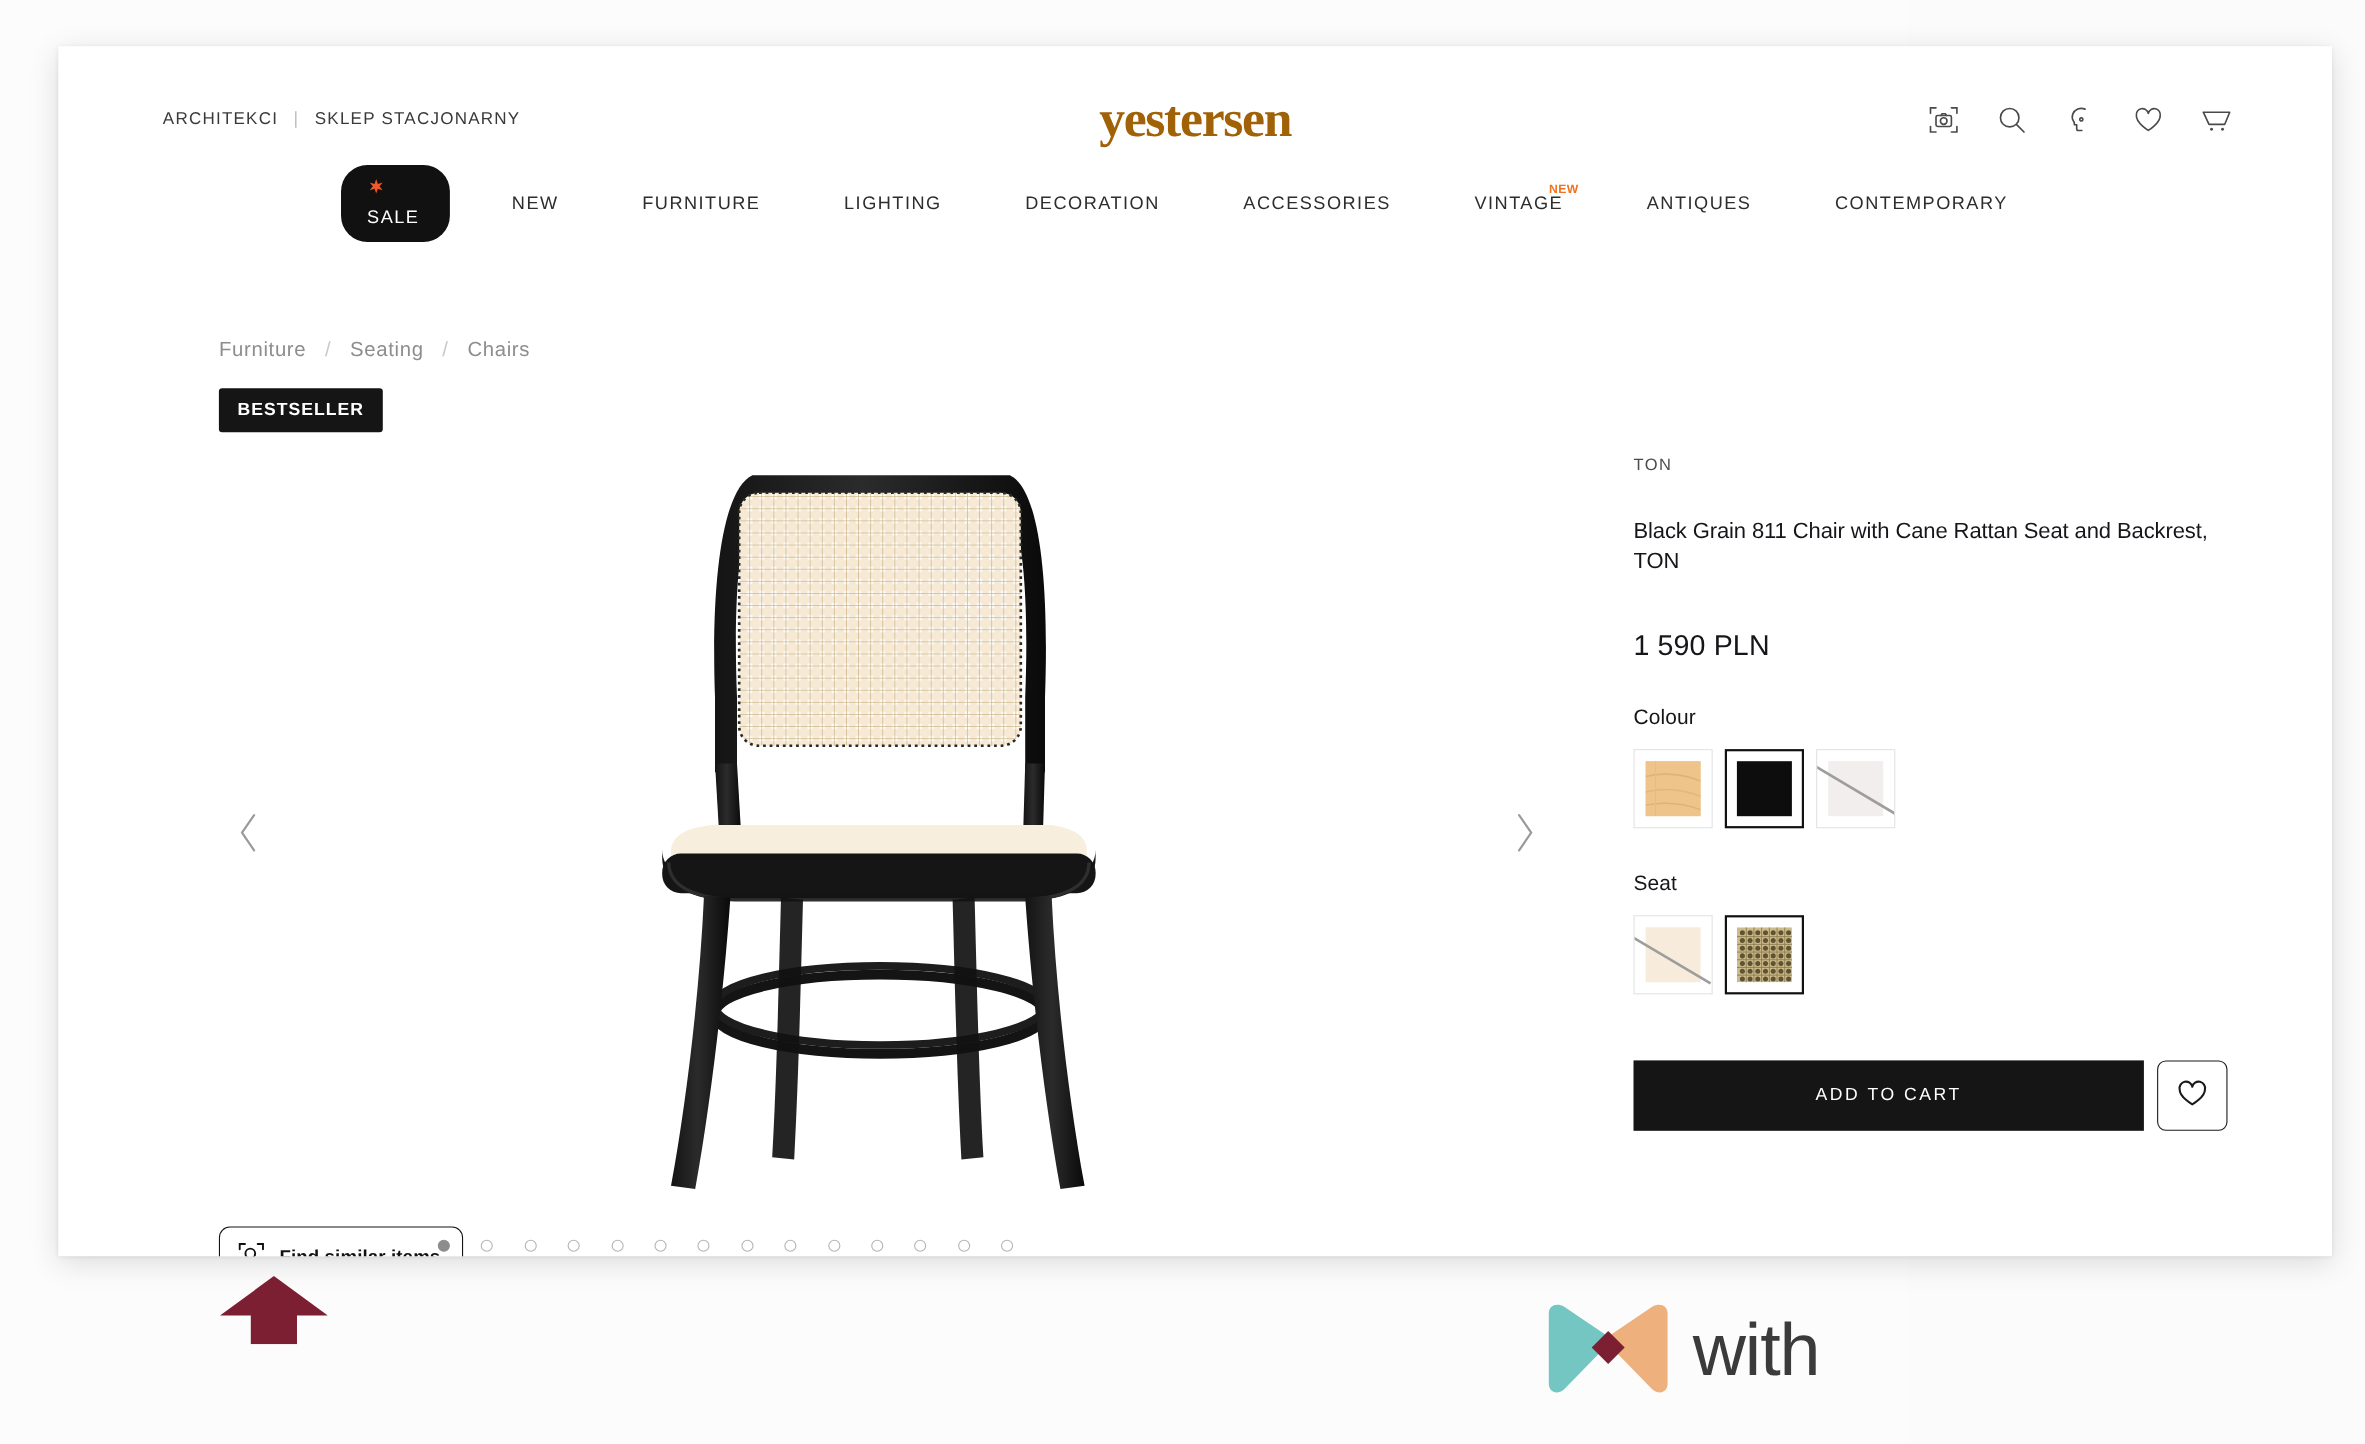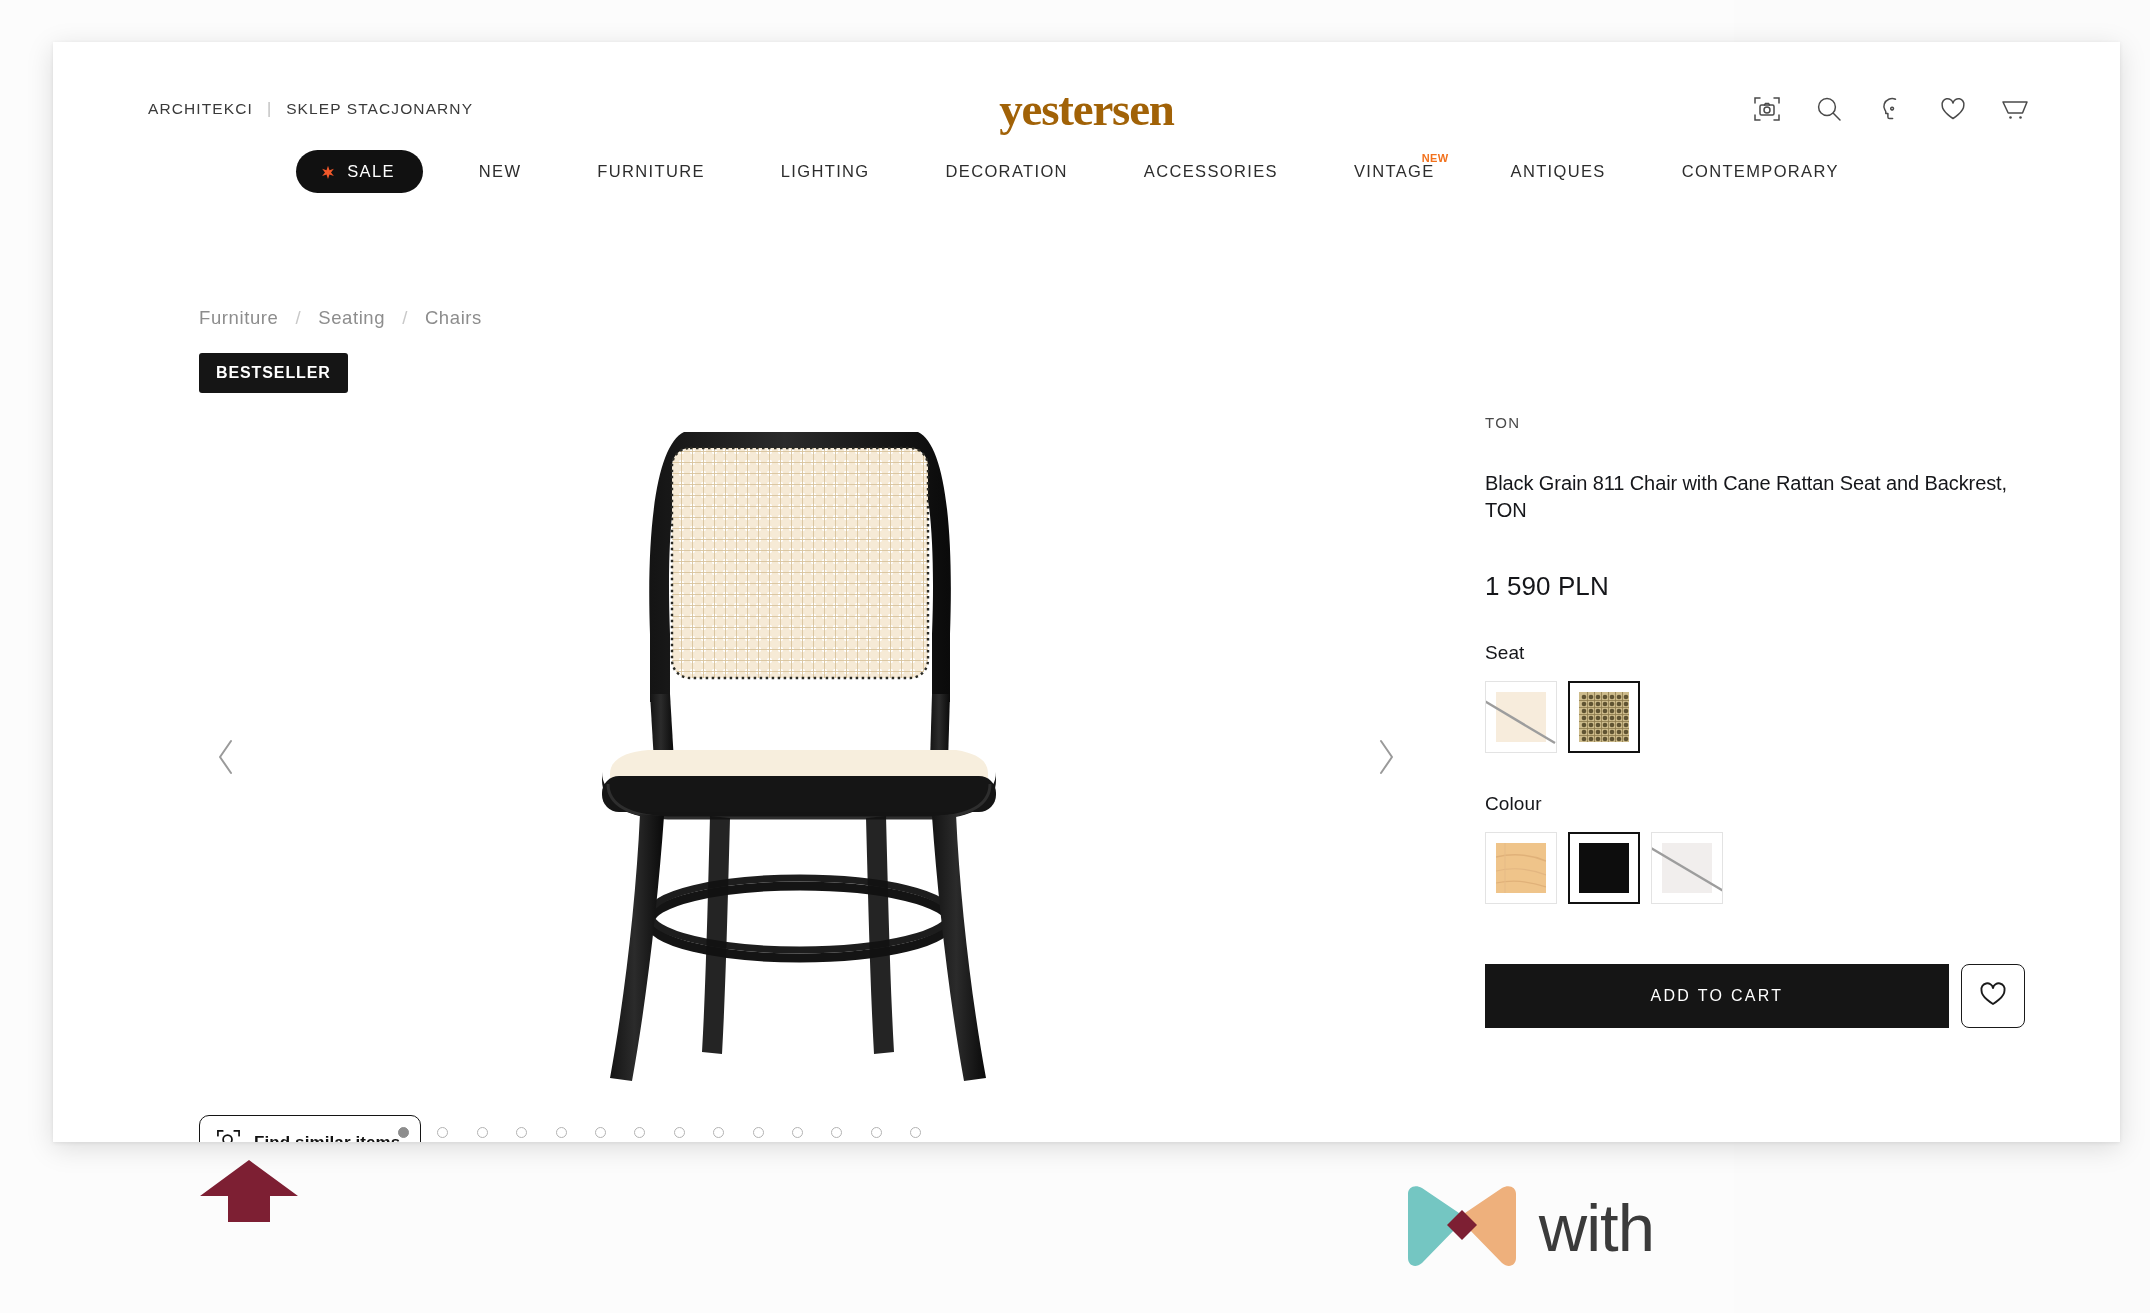--- a/index.html
+++ b/index.html
@@ -55,23 +55,23 @@
     gap: 0; padding-top: 8px;
   }
   .nav-item {
     position: relative;
     font-size: 16.5px; letter-spacing: 1.35px; color: #2d2d2d;
     padding: 0 38px; cursor: pointer; white-space: nowrap;
   }
   .nav-sale {
     background: #111111; color: #ffffff;
     border-radius: 24px; padding: 12px 28px 12px 24px;
-    display: inline-flex; align-items: flex-end; gap: 11px;
+    display: inline-flex; align-items: flex-start; gap: 11px;
     margin-right: 18px; margin-left: 0;
-    font-size: 16.5px; letter-spacing: 1.35px;
+    font-size: 16.5px; letter-spacing: 1.35px; flex-direction: column;
   }
   .sale-star { width: 16px; height: 16px; display: inline-block; }
   .nav-badge {
     position: absolute; top: -10px; right: 24px;
     font-size: 11px; letter-spacing: 0.4px; color: #f2711c; font-weight: 600;
   }
 
   
   .breadcrumb {
     position: absolute; left: 146px; top: 265px;
@@ -328,20 +328,49 @@
         <span class="dot"></span>
         <span class="dot"></span>
         <span class="dot"></span>
         <span class="dot"></span>
       </div>
 
     <div class="panel">
       <div class="p-brand">TON</div>
       <h1 class="p-title">Black Grain 811 Chair with Cane Rattan Seat and Backrest, TON</h1>
       <div class="p-price">1 590 PLN</div>
+
+      <div class="opt-group">
+        <div class="opt-label">Colour</div>
+        <div class="swatches">
+
+          <div class="swatch">
+            <div class="sw-inner" style="background:#efc48a">
+              <svg width="50" height="50" viewBox="0 0 50 50" style="display:block">
+                <rect width="50" height="50" fill="#efc48a"></rect>
+                <path d="M0 14 Q25 8 50 18" stroke="#e0b179" stroke-width="1.4" fill="none"></path>
+                <path d="M0 28 Q25 22 50 32" stroke="#e3b681" stroke-width="1.2" fill="none"></path>
+                <path d="M0 40 Q25 35 50 44" stroke="#e0b179" stroke-width="1.2" fill="none"></path>
+                <path d="M9 0 L9 50" stroke="#e6bb86" stroke-width="1" fill="none"></path>
+              </svg>
+            </div>
+          </div>
+
+          <div class="swatch selected">
+            <div class="sw-inner" style="background:#0d0d0d"></div>
+          </div>
+
+          <div class="swatch">
+            <div class="sw-inner" style="background:#f1eeed"></div>
+            <svg class="sw-strike" viewBox="0 0 94 94">
+              <line x1="10" y1="26" x2="84" y2="70" stroke="#9d9d9d" stroke-width="2.4"></line>
+            </svg>
+          </div>
+        </div>
+      </div>
 
       <div class="opt-group">
         <div class="opt-label">Seat</div>
         <div class="swatches">
 
           <div class="swatch">
             <div class="sw-inner" style="background:#f7ecdc"></div>
             <svg class="sw-strike" viewBox="0 0 94 94">
               <line x1="6" y1="28" x2="80" y2="72" stroke="#9d9d9d" stroke-width="2.4"></line>
             </svg>
@@ -405,49 +434,20 @@
                 <g stroke="#8b7a4d" stroke-width="0.8">
                   <path d="M0 8.5h50M0 15.5h50M0 22.5h50M0 29.5h50M0 36.5h50M0 43.5h50"></path>
                   <path d="M8.5 0v50M15.5 0v50M22.5 0v50M29.5 0v50M36.5 0v50M43.5 0v50"></path>
                 </g>
               </svg>
             </div>
           </div>
         </div>
       </div>
 
-      <div class="opt-group">
-        <div class="opt-label">Colour</div>
-        <div class="swatches">
-
-          <div class="swatch">
-            <div class="sw-inner" style="background:#efc48a">
-              <svg width="50" height="50" viewBox="0 0 50 50" style="display:block">
-                <rect width="50" height="50" fill="#efc48a"></rect>
-                <path d="M0 14 Q25 8 50 18" stroke="#e0b179" stroke-width="1.4" fill="none"></path>
-                <path d="M0 28 Q25 22 50 32" stroke="#e3b681" stroke-width="1.2" fill="none"></path>
-                <path d="M0 40 Q25 35 50 44" stroke="#e0b179" stroke-width="1.2" fill="none"></path>
-                <path d="M9 0 L9 50" stroke="#e6bb86" stroke-width="1" fill="none"></path>
-              </svg>
-            </div>
-          </div>
-
-          <div class="swatch selected">
-            <div class="sw-inner" style="background:#0d0d0d"></div>
-          </div>
-
-          <div class="swatch">
-            <div class="sw-inner" style="background:#f1eeed"></div>
-            <svg class="sw-strike" viewBox="0 0 94 94">
-              <line x1="10" y1="26" x2="84" y2="70" stroke="#9d9d9d" stroke-width="2.4"></line>
-            </svg>
-          </div>
-        </div>
-      </div>
-
       <div class="cta-row">
         <button class="btn-cart">ADD TO CART</button>
         <div class="btn-wish">
           <span>
             <svg width="28" height="26" viewBox="0 0 28 26" fill="none" stroke="#1a1a1a" stroke-width="1.9" stroke-linejoin="round">
               <path d="M14 23S2.5 16.4 2.5 9.4A5.1 5.1 0 0 1 14 7a5.1 5.1 0 0 1 11.5 2.4C25.5 16.4 14 23 14 23z"></path>
             </svg>
           </span>
         </div>
       </div>

